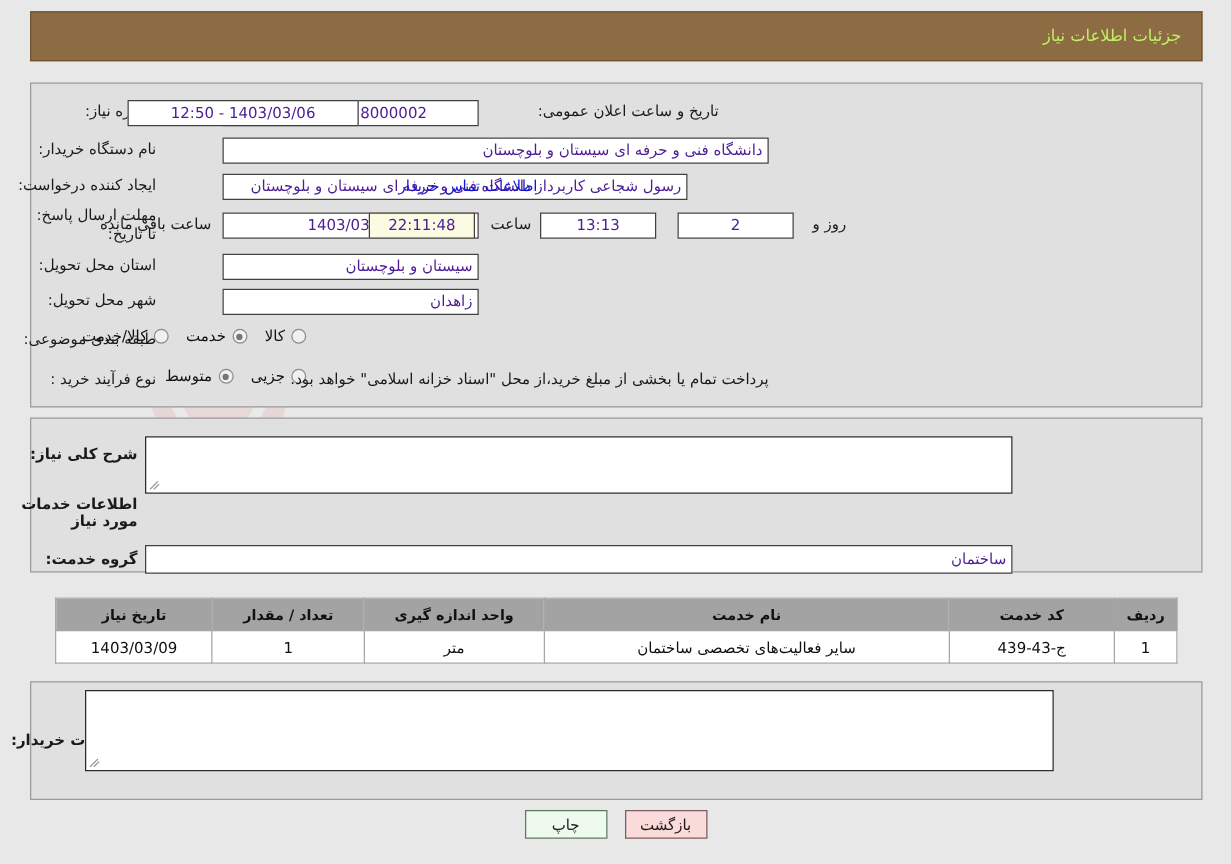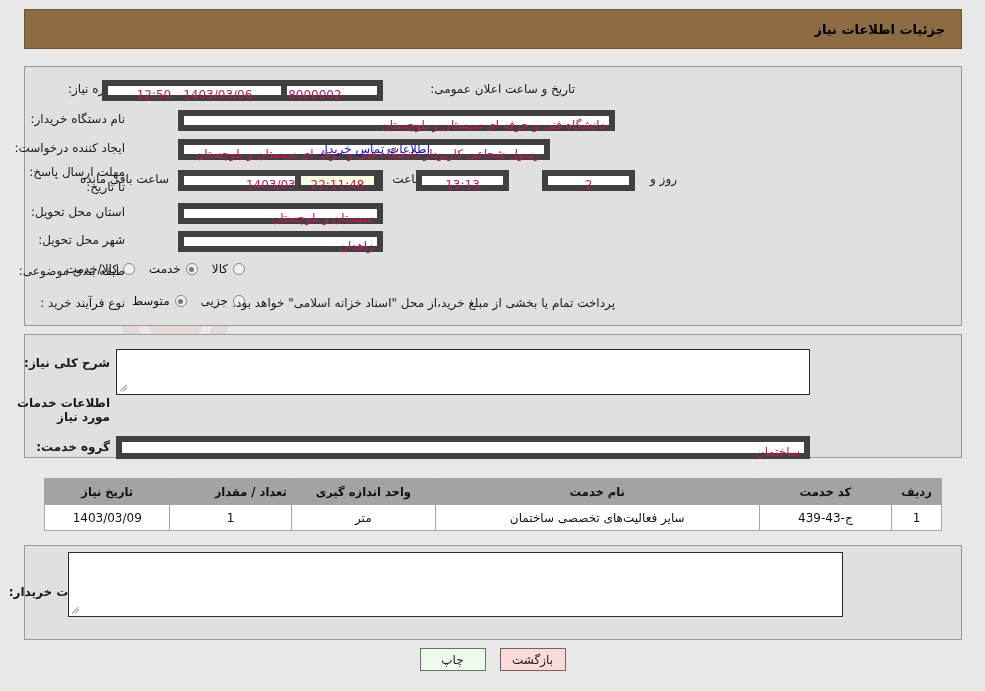--- a/index.html
+++ b/index.html
@@ -38,24 +38,23 @@
     background: #8d6c44;
     border: 1px solid #6e5232;
     box-sizing: border-box;
     display: flex;
     align-items: center;
     justify-content: flex-start;
     padding: 0 16px;
     z-index: 10;
   }
   .page-header .title {
-    color: #000000;
+    color: #bef264;
     font-size: 13px;
     letter-spacing: .2px;
-    font-weight: bold;
   }
 
   
   .panel {
     position: absolute;
     background: #e0e0e0;
     border: 1px solid #9a9a9a;
     box-sizing: border-box;
     z-index: 10;
   }
@@ -73,26 +72,26 @@
   }
   .lbl {
     font-size: 12px;
     color: #1a1a1a;
     text-align: right;
   }
   .lbl-b { font-weight: bold; }
 
   .fld {
     background: #ffffff;
-    border: 6px solid #404040;
+    border: 1px solid #404040;
     box-sizing: border-box;
     height: 21px;
     line-height: 19px;
     font-size: 12px;
-    color: #be185d;
+    color: #4c1d95;
     padding: 0 4px;
     font-family: "DejaVu Sans", "Liberation Sans", sans-serif;
   }
   .fld.c { text-align: center; }
   .fld.r { text-align: right; }
   .fld.cream { background: #fbfbe4; }
 
   .link {
     color: #1414d2;
     font-size: 12px;
@@ -237,21 +236,21 @@
   <span class="lbl">ایجاد کننده درخواست:</span>
 </div>
 <div class="fld r" style="position:absolute; right:435px; top:139px; width:372px; z-index:12;">رسول شجاعی کاربرداز دانشگاه فنی و حرفه ای سیستان و بلوچستان</div>
 <a class="link" style="position:absolute; right:555px; top:142px; z-index:13;">اطلاعات تماس خریدار</a>
 
 <div class="row" style="right:860px; top:165px; z-index:12; display:block; width:104px; white-space:normal; line-height:15px;">
   <span class="lbl">مهلت ارسال پاسخ: تا تاریخ:</span>
 </div>
 <div class="fld c" style="position:absolute; right:602px; top:170px; width:205px; z-index:12;">1403/03/09</div>
 <span class="lbl" style="position:absolute; right:560px; top:172px; z-index:12;">ساعت</span>
-<div class="fld c" style="position:absolute; right:476px; top:170px; width:93px; z-index:12;">13:13</div>
+<div class="fld c" style="position:absolute; right:460px; top:170px; width:93px; z-index:12;">13:13</div>
 <div class="fld c" style="position:absolute; right:350px; top:170px; width:93px; z-index:12;">2</div>
 <span class="lbl" style="position:absolute; right:308px; top:172px; z-index:12;">روز و</span>
 <div class="fld c cream" style="position:absolute; right:605px; left:200px; top:170px; width:85px; z-index:12;">22:11:48</div>
 <span class="lbl" style="position:absolute; left:80px; top:172px; z-index:12;">ساعت باقی مانده</span>
 
 <div class="row" style="right:860px; top:205px; z-index:12;">
   <span class="lbl">استان محل تحویل:</span>
 </div>
 <div class="fld r" style="position:absolute; right:602px; top:203px; width:205px; z-index:12;">سیستان و بلوچستان</div>
 
@@ -298,21 +297,21 @@
 <span class="lbl lbl-b" style="position:absolute; right:875px; top:440px; z-index:12;">گروه خدمت:</span>
 <div class="fld r" style="position:absolute; right:175px; top:436px; width:694px; height:23px; line-height:21px; z-index:12;">ساختمان</div>
 
 <table class="tbl">
   <thead>
     <tr>
       <th style="width:42px;">ردیف</th>
       <th style="width:130px;">کد خدمت</th>
       <th style="width:340px;">نام خدمت</th>
       <th style="width:145px;">واحد اندازه گیری</th>
-      <th style="width:120px;text-align:right;">تعداد / مقدار</th>
+      <th style="width:120px;">تعداد / مقدار</th>
       <th style="width:121px;">تاریخ نیاز</th>
     </tr>
   </thead>
   <tbody>
     <tr>
       <td>1</td>
       <td>ج-43-439</td>
       <td>سایر فعالیت‌های تخصصی ساختمان</td>
       <td>متر</td>
       <td>1</td>

